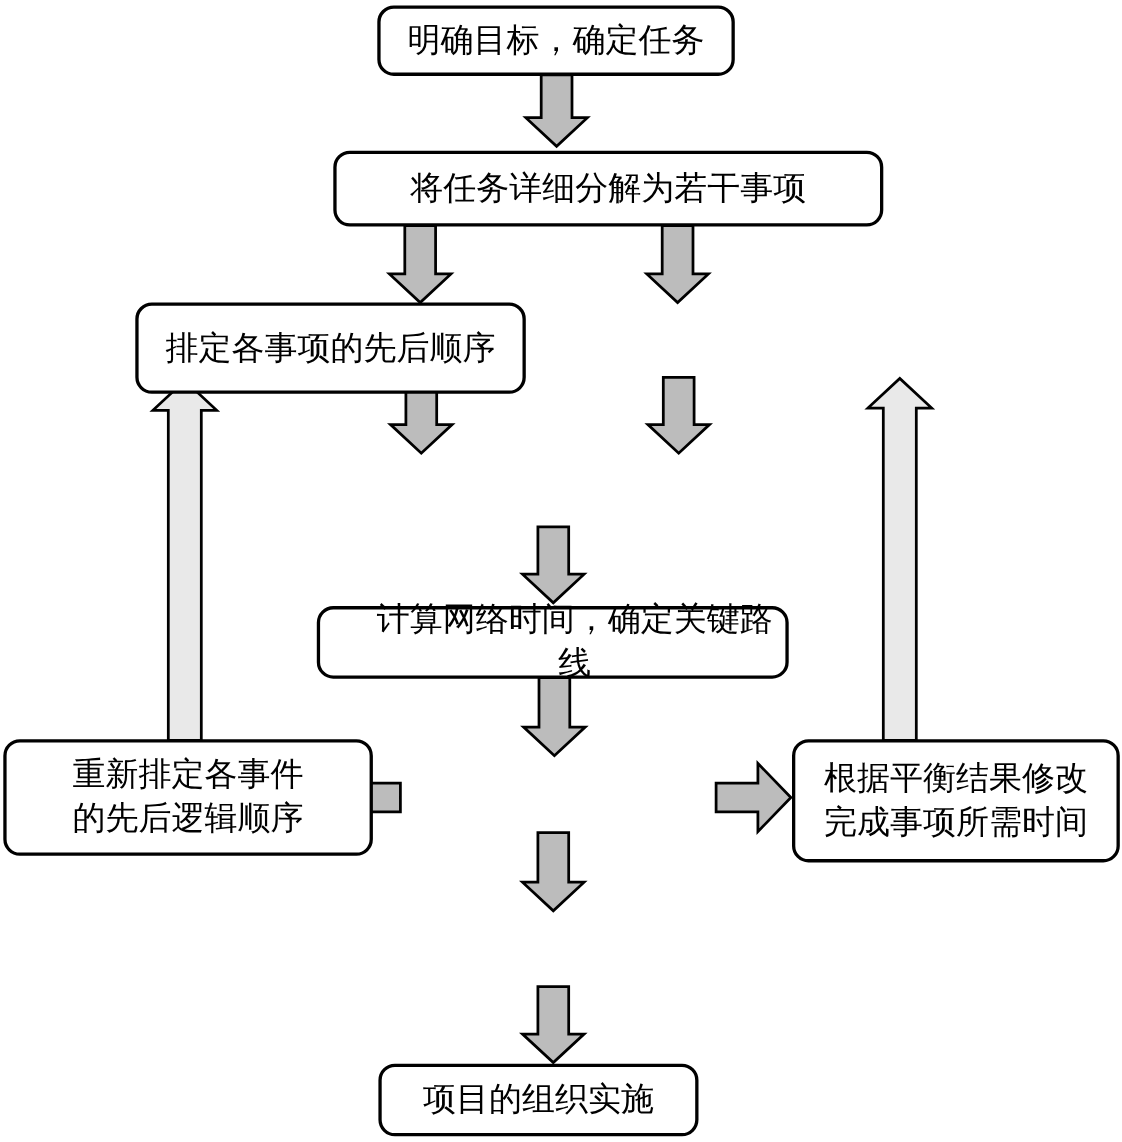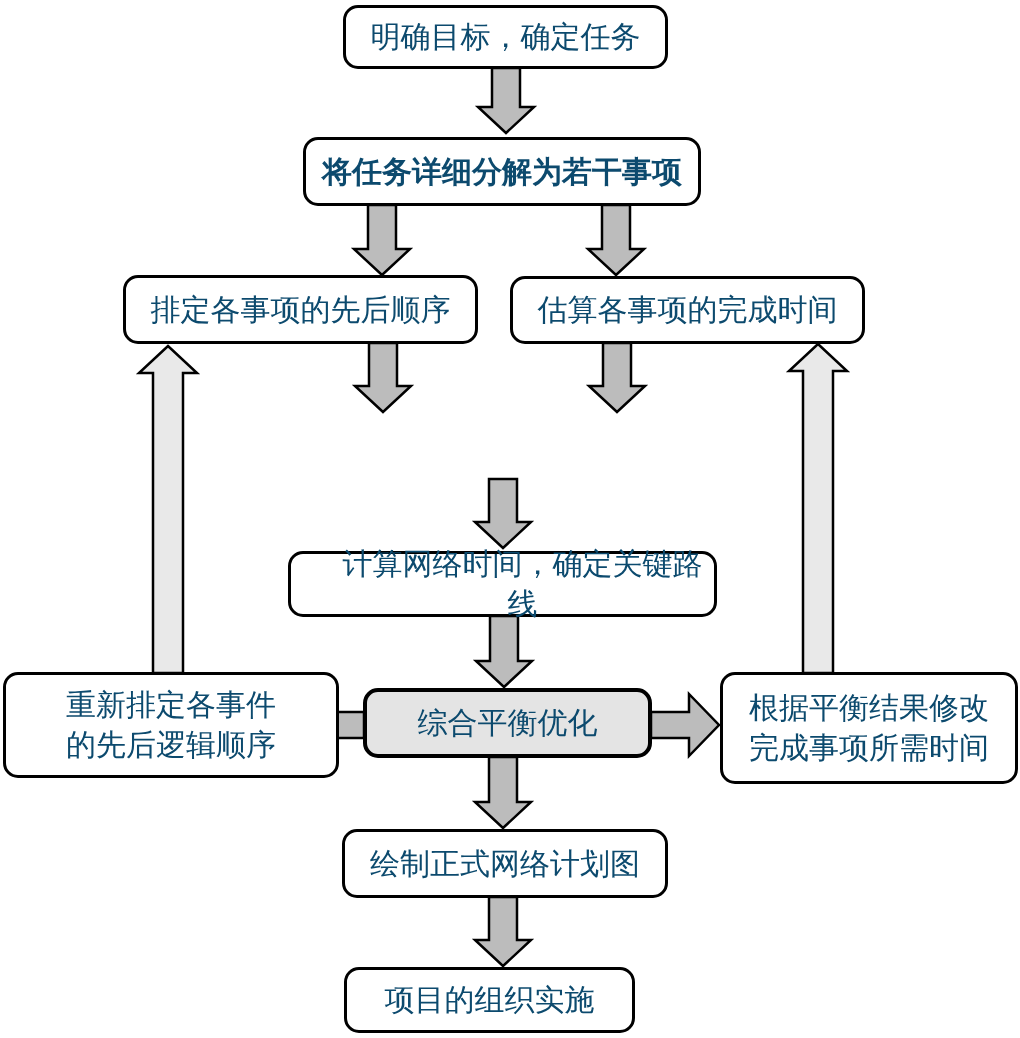--- a/index.html
+++ b/index.html
@@ -35,32 +35,32 @@
     box-sizing: border-box;
     background: var(--box-fill, #ffffff);
     border: 3px solid var(--border, #000000);
     border-radius: 15px;
     display: flex;
     align-items: center;
     justify-content: center;
     text-align: center;
     font-size: 30px;
     line-height: 40px;
-    color: #0c4a6e;
+    color: #000000;
     white-space: pre-line;
     z-index: 1;
   }
   .node--accent {
     background: var(--highlight-fill, #e4e4e4);
     border-width: 4px;
   }
   
   .n1  { left: 343px; top: 5px;   width: 325px; height: 64px; }
-  .n2  { left: 303px; top: 137px; width: 398px; height: 69px; font-weight: bold; }
-  .n3a { left: 123px; top: 275px; width: 355px; height: 69px; }
+  .n2  { left: 303px; top: 137px; width: 500px; height: 69px; }
+  .n3a { left: 123px; top: 275px; width: 355px; height: 83px; }
   .n3b { left: 510px; top: 276px; width: 355px; height: 68px; }
   .n4  { left: 288px; top: 412px; width: 426px; height: 68px; }
   .n5  { left: 288px; top: 551px; width: 429px; height: 66px; padding-left: 40px; }
   .n6  { left: 363px; top: 688px; width: 289px; height: 70px; }
   .nL  { left: 3px;   top: 672px; width: 336px; height: 106px; }
   .nR  { left: 720px; top: 672px; width: 298px; height: 112px; }
   .n7  { left: 342px; top: 829px; width: 326px; height: 69px; }
   .n8  { left: 344px; top: 967px; width: 291px; height: 66px; }
 </style>
 </head>
@@ -83,23 +83,20 @@
     <polygon class="arrow-flow" points="489,757 517,757 517,802 531,802 503,828 475,802 489,802"></polygon>
     <polygon class="arrow-flow" points="489,897 517,897 517,940 531,940 503,966 475,940 489,940"></polygon>
 
     <polygon class="arrow-flow" points="364,712 334,712 334,694 304,725 334,756 334,738 364,738"></polygon>
     <polygon class="arrow-flow" points="651,712 689,712 689,694 719,725 689,756 689,738 651,738"></polygon>
   </svg>
 
   <div class="node n1">明确目标，确定任务</div>
   <div class="node n2">将任务详细分解为若干事项</div>
   <div class="node n3a">排定各事项的先后顺序</div>
-  <div class="node n3b">估算各事项的完成时间</div>
   <div class="node n5">计算网络时间，确定关键路线</div>
-  <div class="node n6 node--accent">综合平衡优化</div>
   <div class="node nL">重新排定各事件
 的先后逻辑顺序</div>
   <div class="node nR">根据平衡结果修改
 完成事项所需时间</div>
-  <div class="node n7">绘制正式网络计划图</div>
   <div class="node n8">项目的组织实施</div>
 
 </div>
 
 </body></html>

